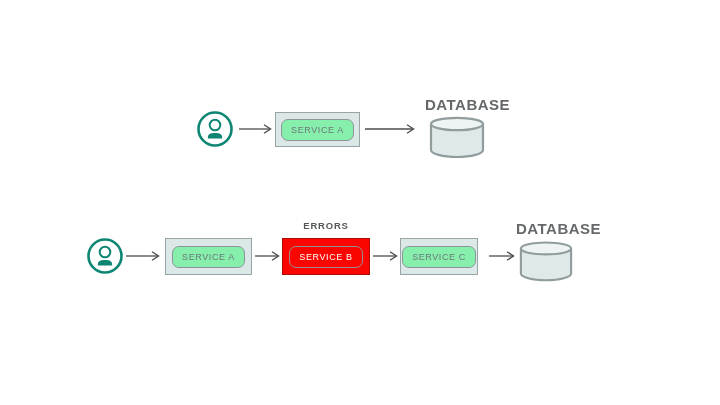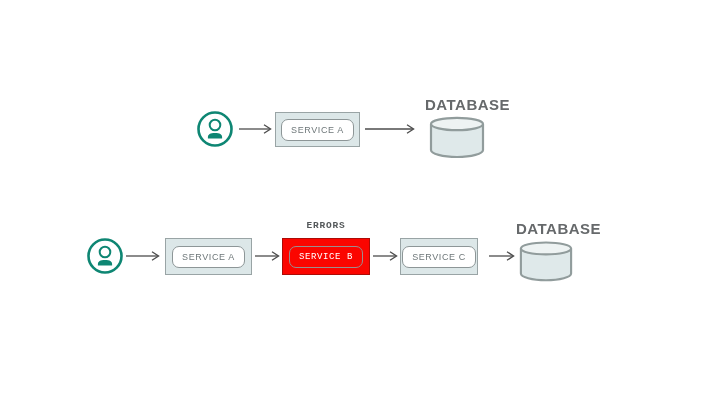--- a/index.html
+++ b/index.html
@@ -5,27 +5,27 @@
   html,body{margin:0;padding:0;background:#fff;}
   .canvas{
     position:relative;width:720px;height:405px;background:#ffffff;overflow:hidden;
     font-family:"Liberation Sans","DejaVu Sans",sans-serif;
   }
   .node{
     position:absolute;background:#dce7e8;border:1px solid #99a4a5;
     display:flex;align-items:center;justify-content:center;box-sizing:border-box;
   }
   .node-inner{
-    background:#ffffff;border:1.5px solid #8d9697;border-radius:7px;
+    background:#86efac;border:1.5px solid #8d9697;border-radius:7px;
     height:22px;min-width:64px;padding:0 9px;box-sizing:border-box;
     display:flex;align-items:center;justify-content:center;
     font-size:9px;letter-spacing:.6px;color:#6e7779;white-space:nowrap;
   }
   .node.error{background:#fb0500;border-color:#ad0b06;}
-  .node.error .node-inner{background:transparent;border-color:#9a8e8e;color:#ffffff;min-width:74px;font-family:Liberation Mono, monospace;}
+  .node.error .node-inner{background:transparent;border-color:#9a8e8e;color:#ffffff;min-width:74px;}
   .caption{
     position:absolute;text-align:center;font-size:9.5px;font-weight:bold;
     letter-spacing:.8px;color:#54585a;
   }
   .db{position:absolute;text-align:center;}
   .db-label{
     font-size:15px;font-weight:bold;letter-spacing:.5px;color:#66696b;
     margin-bottom:2px;white-space:nowrap;
   }
   .arrow{position:absolute;display:block;}
@@ -81,21 +81,21 @@
 
   <div class="node" style="left:165px;top:238px;width:87px;height:37px;">
     <div class="node-inner">SERVICE A</div>
   </div>
 
   <svg class="arrow" style="left:255px;top:250px;" width="25" height="12" viewBox="0 0 25 12">
     <line x1="0" y1="6" x2="23" y2="6" stroke="#4c4c4c" stroke-width="1.3"></line>
     <path d="M17 1.7 L23.6 6 L17 10.3" fill="none" stroke="#4c4c4c" stroke-width="1.3"></path>
   </svg>
 
-  <div class="caption" style="left:282px;top:220px;width:88px;font-family:Liberation Mono, monospace;">ERRORS</div>
+  <div class="caption" style="left:282px;top:220px;width:88px;">ERRORS</div>
 
   <div class="node error" style="left:282px;top:238px;width:88px;height:37px;">
     <div class="node-inner">SERVICE B</div>
   </div>
 
   <svg class="arrow" style="left:373px;top:250px;" width="25" height="12" viewBox="0 0 25 12">
     <line x1="0" y1="6" x2="23" y2="6" stroke="#4c4c4c" stroke-width="1.3"></line>
     <path d="M17 1.7 L23.6 6 L17 10.3" fill="none" stroke="#4c4c4c" stroke-width="1.3"></path>
   </svg>
 

